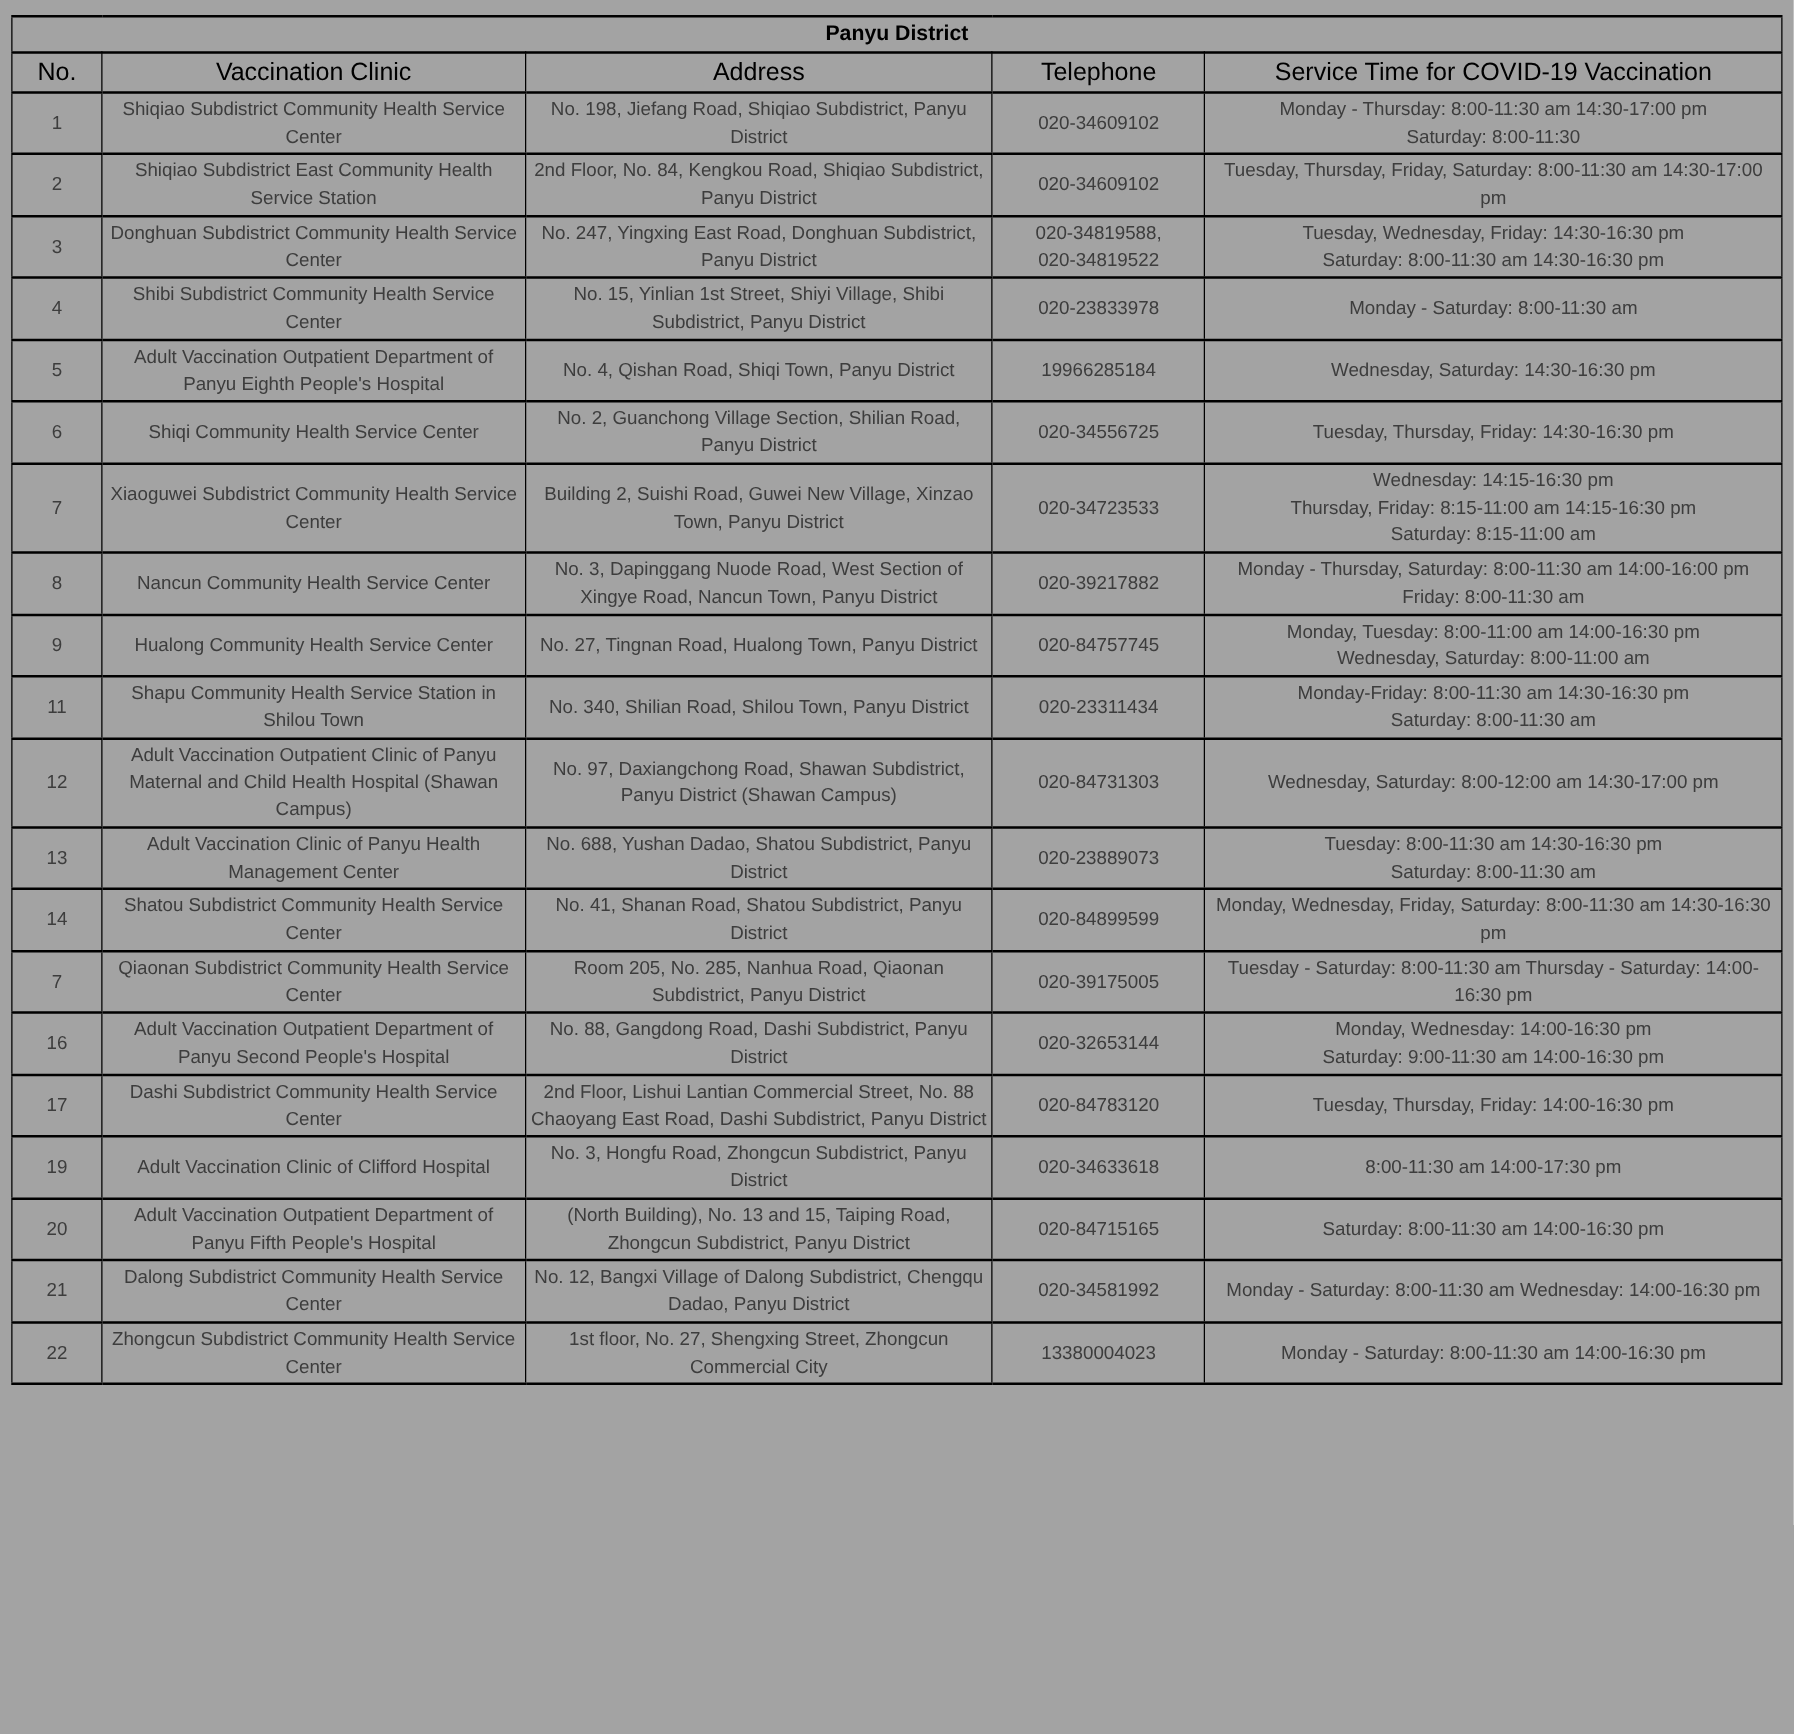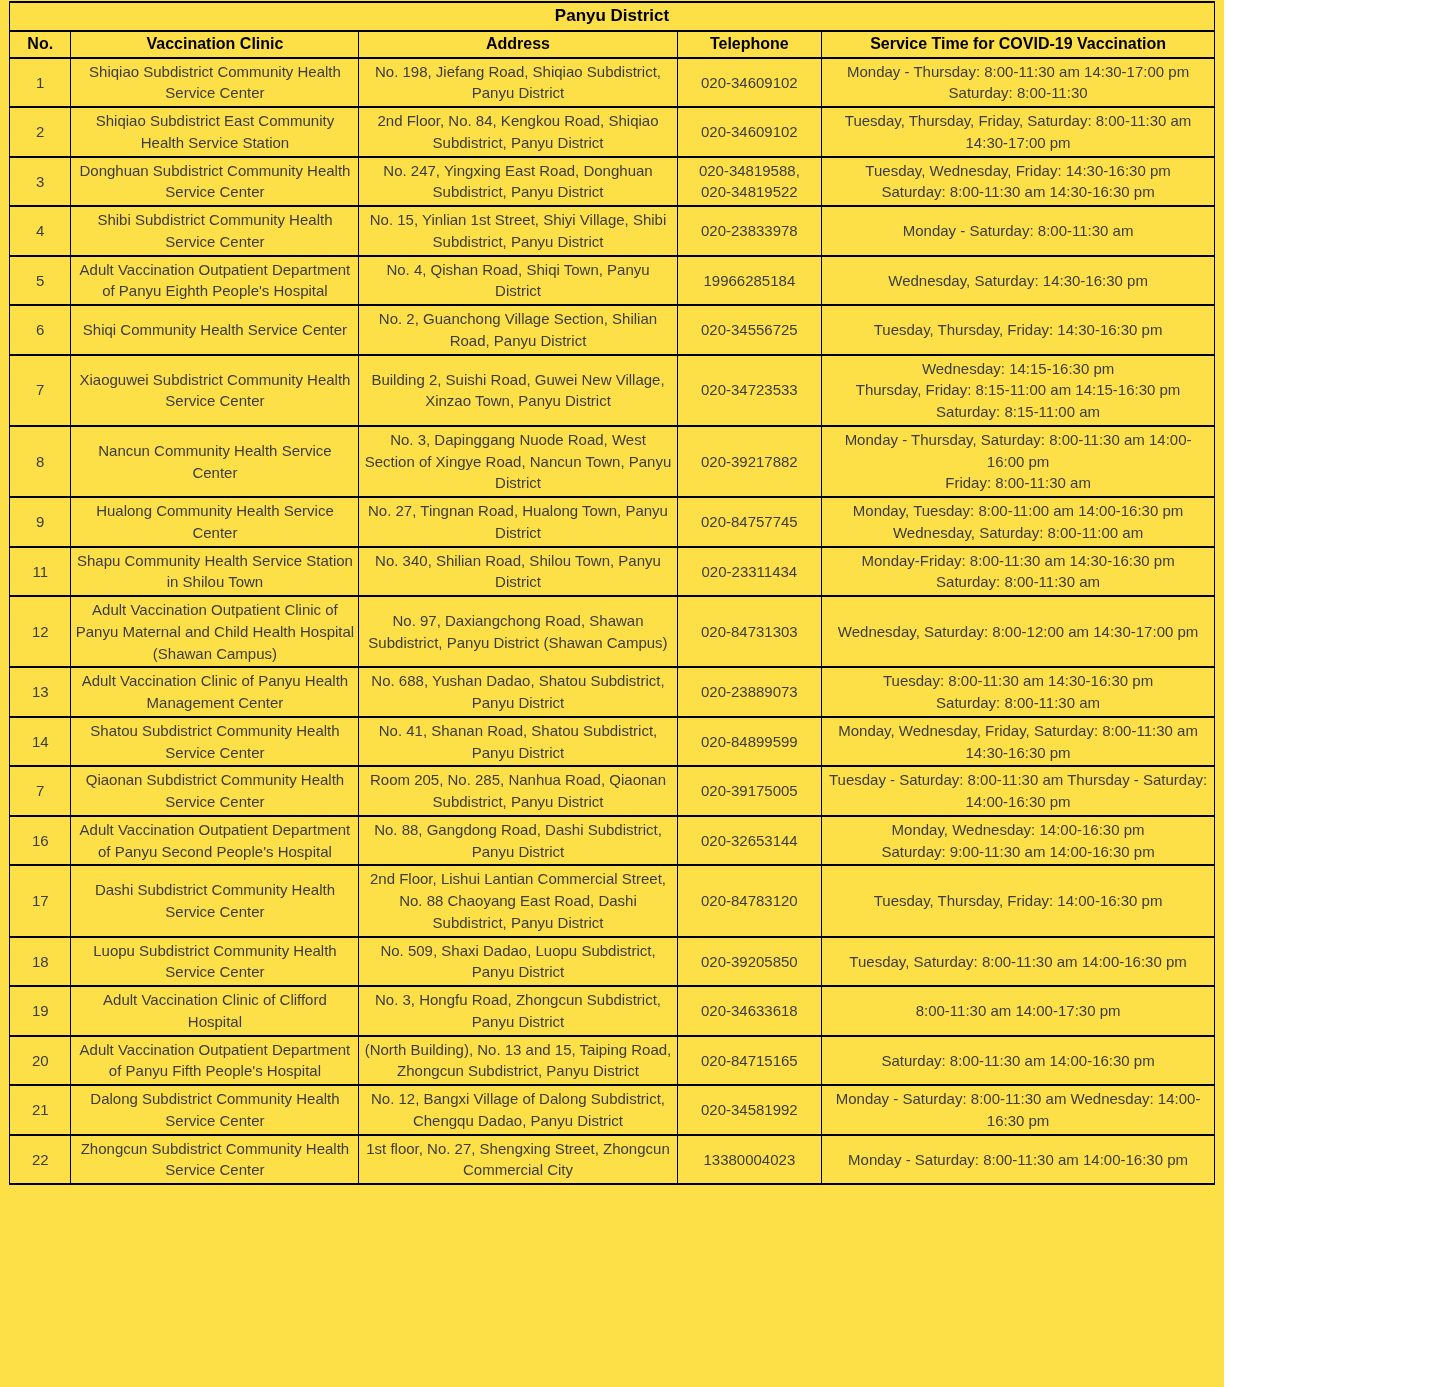--- a/index.html
+++ b/index.html
@@ -2,25 +2,25 @@
 <html><head>
 <meta charset="utf-8">
 <style>
   html, body {
     margin: 0;
     padding: 0;
     background: #ffffff;
     font-family: "Liberation Sans", "DejaVu Sans", sans-serif;
   }
   .page {
-    width: 1224px;
+    width: 1435px;
     min-height: 1387px;
     box-sizing: border-box;
-    padding: 1px 9px;
-    background: #fde047;
+    padding: 12px 9px;
+    background: #a3a3a3;
   }
   table.clinic-table {
     width: 100%;
     border-collapse: collapse;
     table-layout: fixed;
   }
   table.clinic-table td, table.clinic-table th {
     border-left: 1px solid #000;
     border-right: 1px solid #000;
     border-top: 2px solid #000;
@@ -32,22 +32,22 @@
     word-wrap: break-word;
   }
   .title-cell {
     font-size: 17px;
     font-weight: bold;
     color: #000000;
     padding: 2px 4px;
     line-height: 1.35;
   }
   th.col-header {
-    font-size: 16px;
-    font-weight: bold;
+    font-size: 20px;
+    font-weight: normal;
     color: #000000;
     line-height: 1.3;
     padding: 1px 4px;
     margin-top: 16px;
   }
   td.body-cell {
     font-size: 15px;
     color: #3d3d3d;
     line-height: 1.45;
     white-space: pre-line;
@@ -199,27 +199,20 @@
 Saturday: 9:00-11:30 am 14:00-16:30 pm</td>
         </tr>
         <tr>
           <td class="body-cell">17</td>
           <td class="body-cell">Dashi Subdistrict Community Health Service Center</td>
           <td class="body-cell">2nd Floor, Lishui Lantian Commercial Street, No. 88 Chaoyang East Road, Dashi Subdistrict, Panyu District</td>
           <td class="body-cell">020-84783120</td>
           <td class="body-cell">Tuesday, Thursday, Friday: 14:00-16:30 pm</td>
         </tr>
         <tr>
-          <td class="body-cell">18</td>
-          <td class="body-cell">Luopu Subdistrict Community Health Service Center</td>
-          <td class="body-cell">No. 509, Shaxi Dadao, Luopu Subdistrict, Panyu District</td>
-          <td class="body-cell">020-39205850</td>
-          <td class="body-cell">Tuesday, Saturday: 8:00-11:30 am  14:00-16:30 pm</td>
-        </tr>
-        <tr>
           <td class="body-cell">19</td>
           <td class="body-cell">Adult Vaccination Clinic of Clifford Hospital</td>
           <td class="body-cell">No. 3, Hongfu Road, Zhongcun Subdistrict, Panyu District</td>
           <td class="body-cell">020-34633618</td>
           <td class="body-cell">8:00-11:30 am  14:00-17:30 pm</td>
         </tr>
         <tr>
           <td class="body-cell">20</td>
           <td class="body-cell">Adult Vaccination Outpatient Department of Panyu Fifth People's Hospital</td>
           <td class="body-cell">(North Building), No. 13 and 15, Taiping Road, Zhongcun Subdistrict, Panyu District</td>

